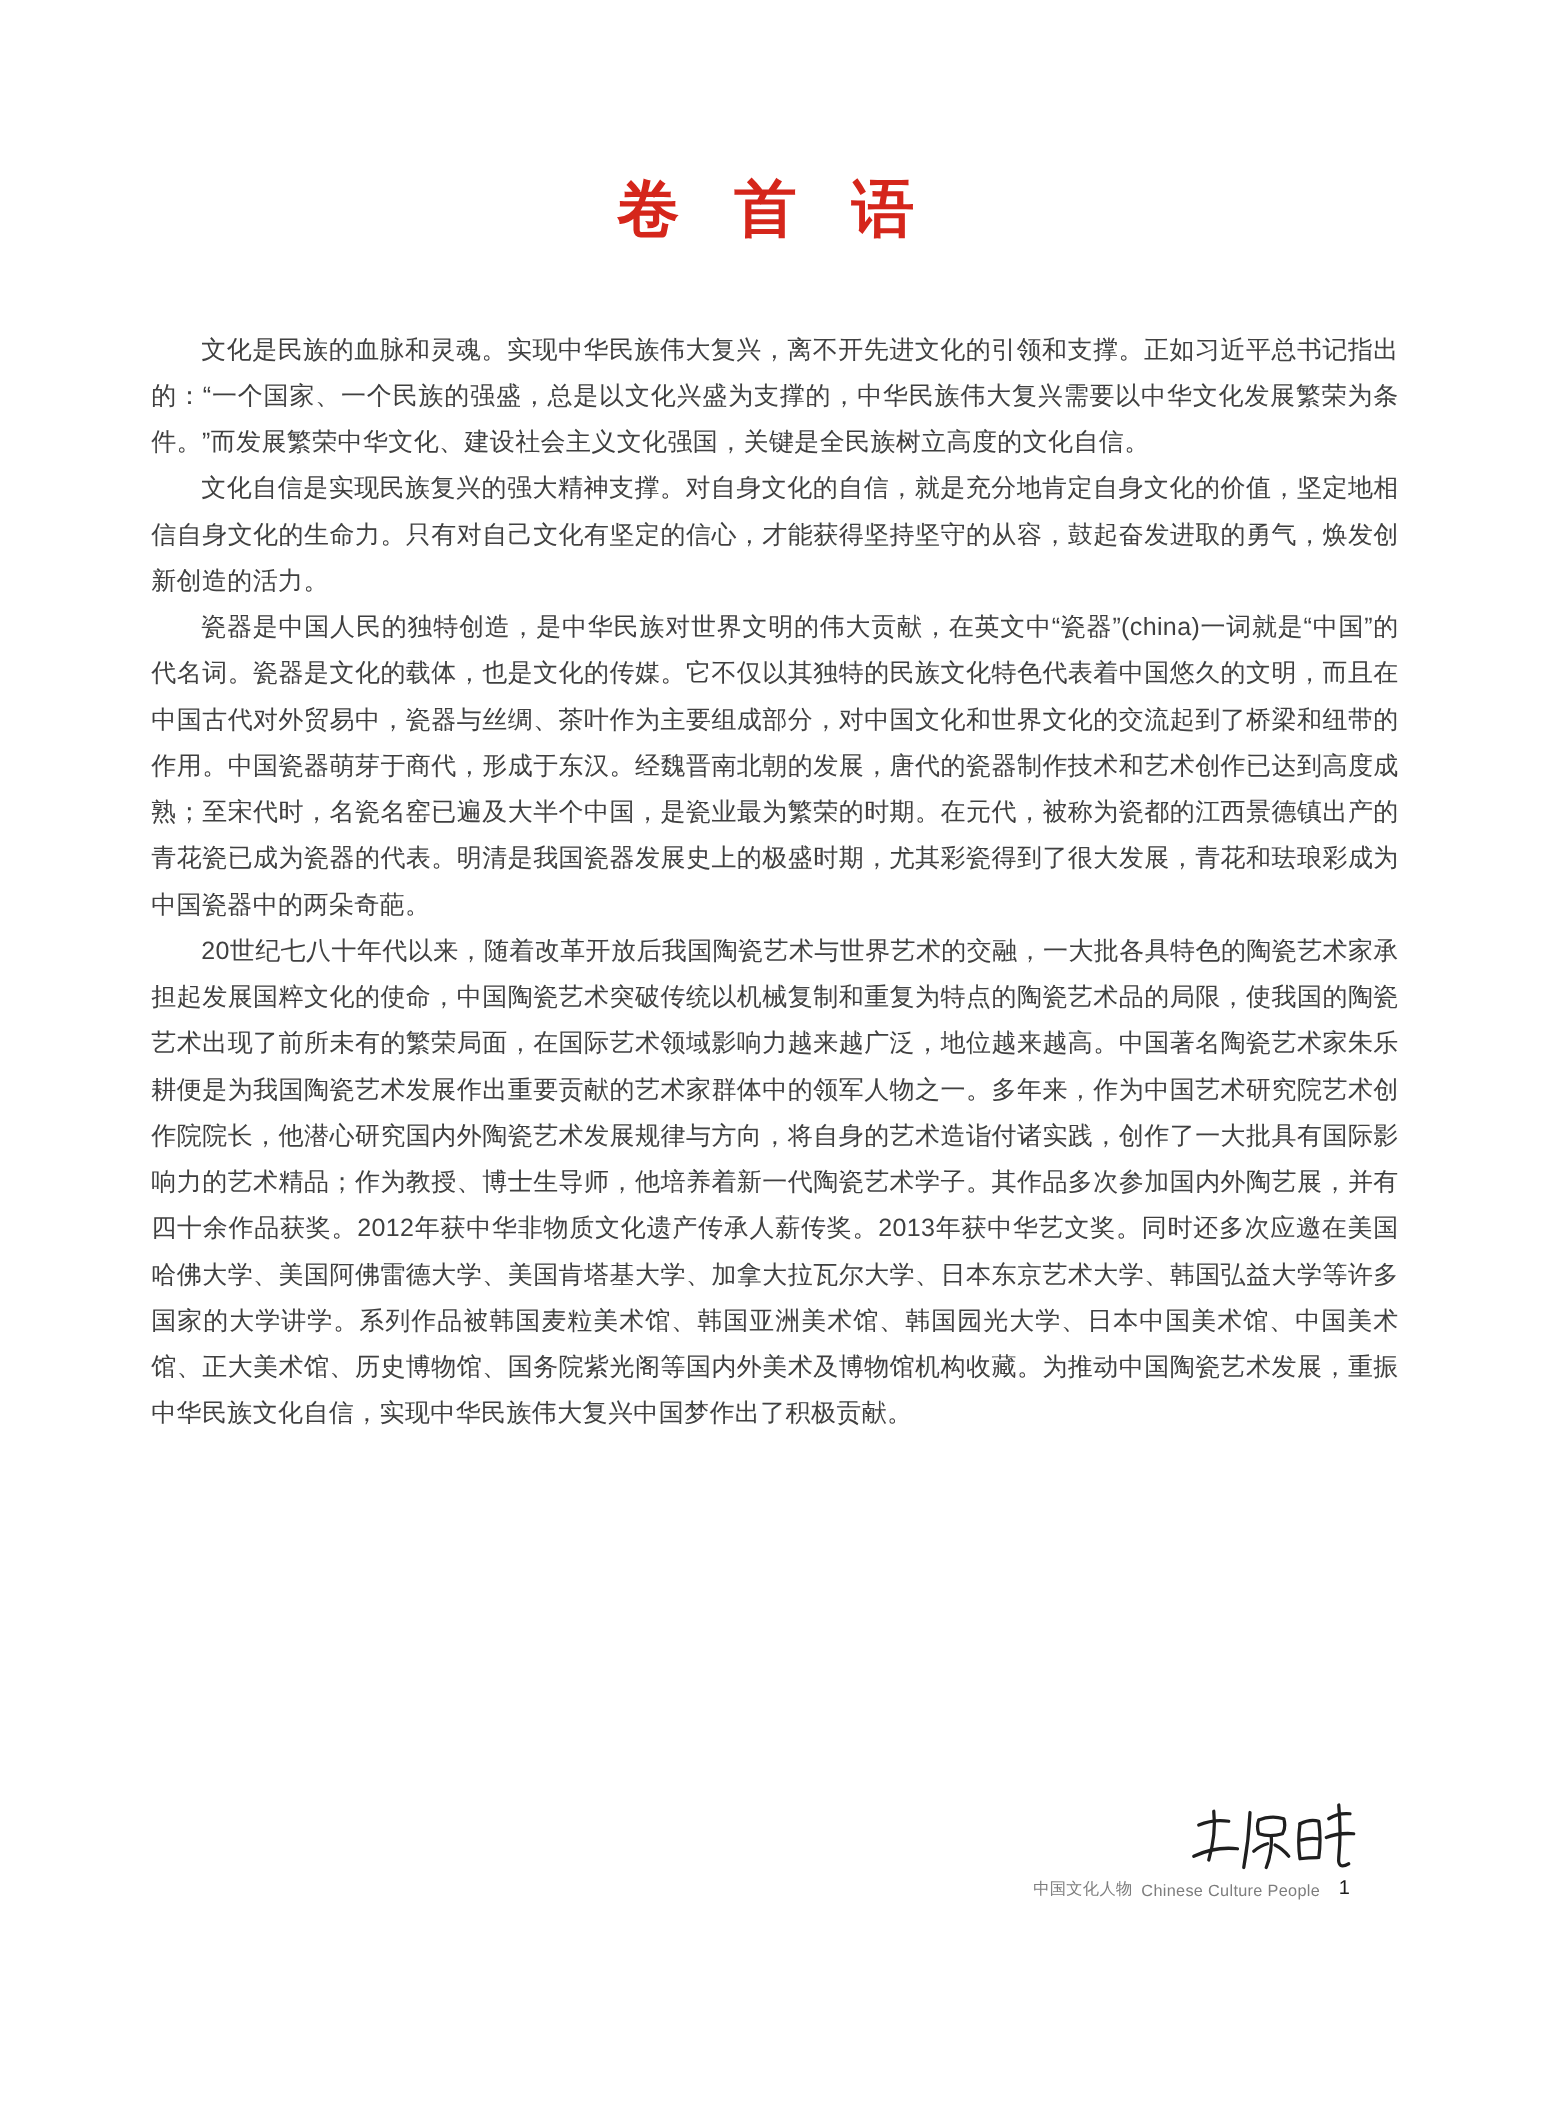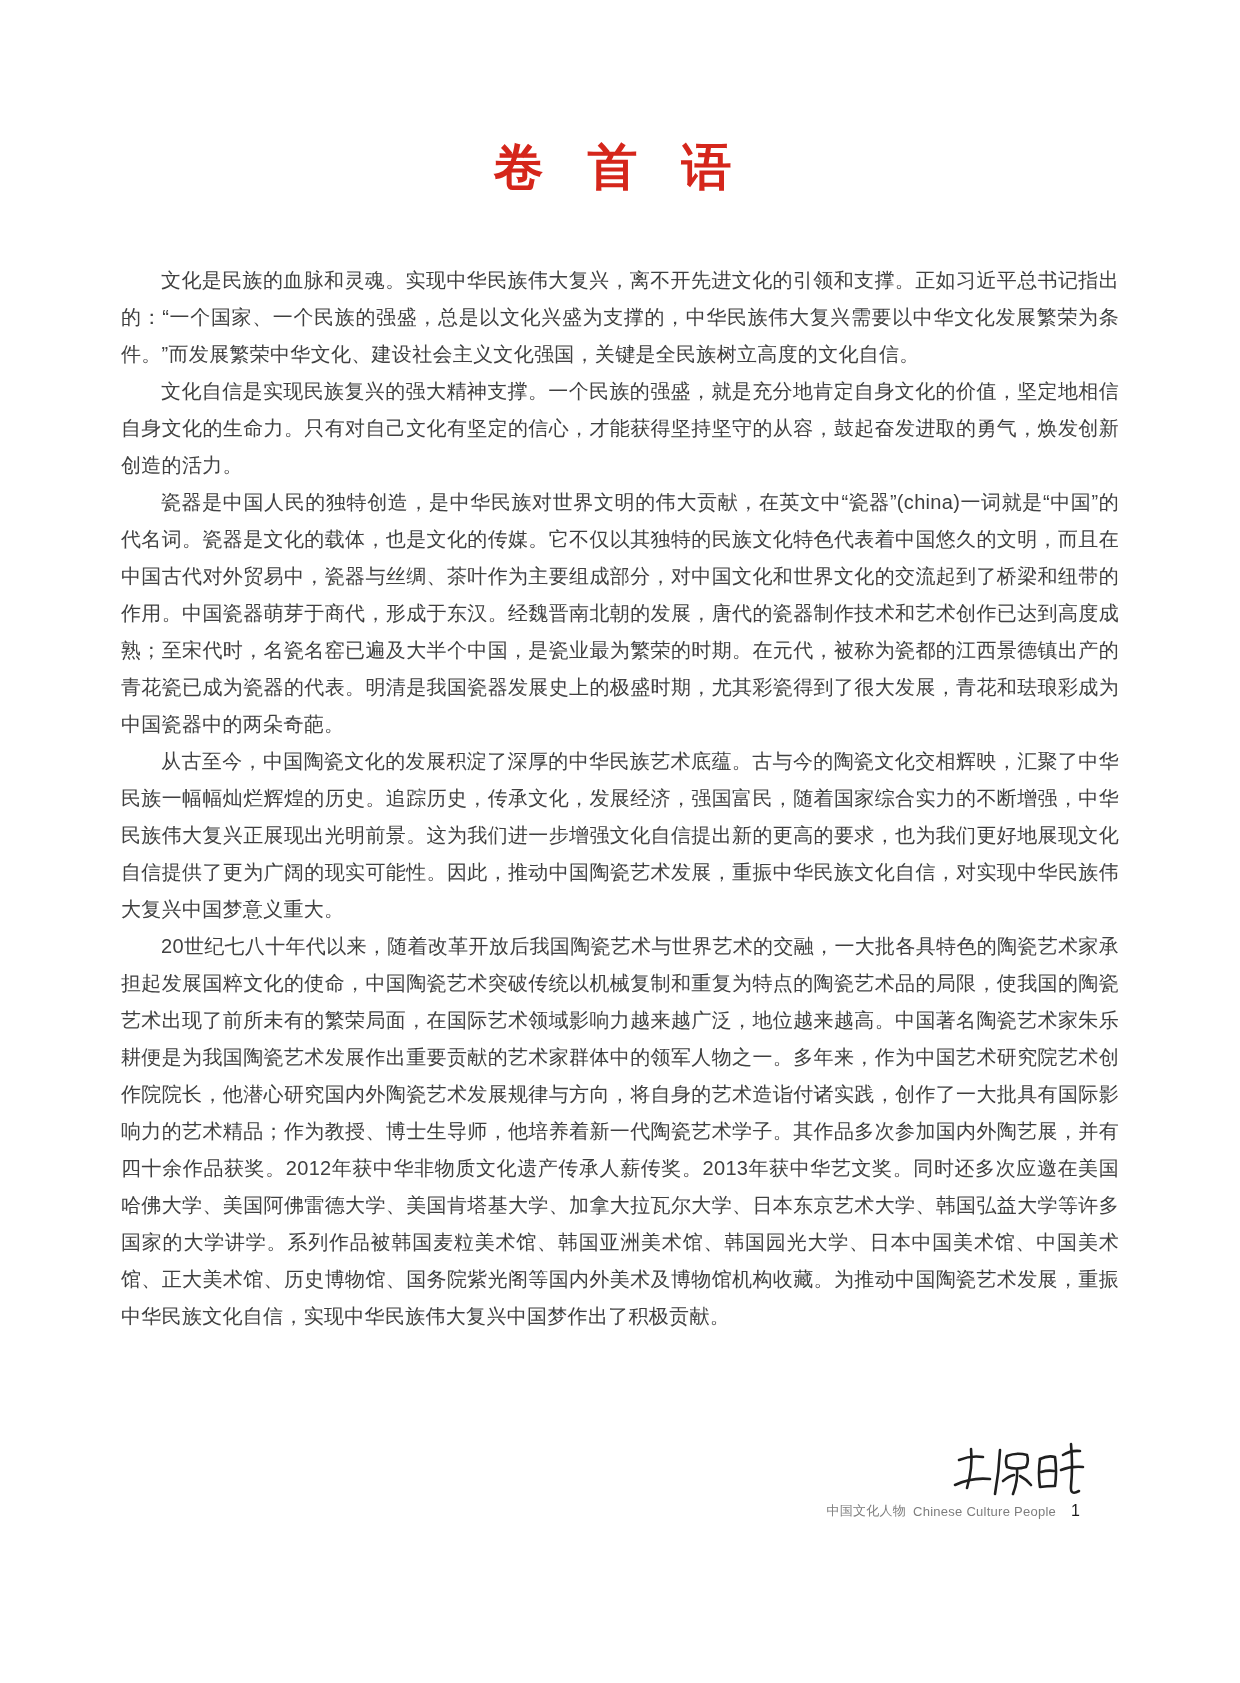--- a/index.html
+++ b/index.html
@@ -49,21 +49,21 @@
   }
   .signature svg {
     width: 100%;
     height: 100%;
   }
   .footer {
     position: absolute;
     top: 1502px;
     right: 160px;
     display: flex;
-    align-items: center;
+    align-items: flex-end;
     gap: 7px;
   }
   .footer .journal-cn,
   .footer .journal-en {
     font-size: 13px;
     color: #7d7d7d;
     letter-spacing: 0.02em;
   }
   .footer .page-number {
     font-size: 16px;
@@ -74,23 +74,22 @@
 </style>
 </head>
 <body>
 
 <div class="page">
 
   <h1 class="page-title">卷 首 语</h1>
 
   <div class="article">
     <p>文化是民族的血脉和灵魂。实现中华民族伟大复兴，离不开先进文化的引领和支撑。正如习近平总书记指出的：“一个国家、一个民族的强盛，总是以文化兴盛为支撑的，中华民族伟大复兴需要以中华文化发展繁荣为条件。”而发展繁荣中华文化、建设社会主义文化强国，关键是全民族树立高度的文化自信。</p>
-    <p>文化自信是实现民族复兴的强大精神支撑。一个民族的强盛，就是充分地肯定自身文化的价值，坚定地相信自身文化的生命力。只有对自己文化有坚定的信心，才能获得坚持坚守的从容，鼓起奋发进取的勇气，焕发创新创造的活力。</p>
+    <p>文化自信是实现民族复兴的强大精神支撑。对自身文化的自信，就是充分地肯定自身文化的价值，坚定地相信自身文化的生命力。只有对自己文化有坚定的信心，才能获得坚持坚守的从容，鼓起奋发进取的勇气，焕发创新创造的活力。</p>
     <p>瓷器是中国人民的独特创造，是中华民族对世界文明的伟大贡献，在英文中“瓷器”(china)一词就是“中国”的代名词。瓷器是文化的载体，也是文化的传媒。它不仅以其独特的民族文化特色代表着中国悠久的文明，而且在中国古代对外贸易中，瓷器与丝绸、茶叶作为主要组成部分，对中国文化和世界文化的交流起到了桥梁和纽带的作用。中国瓷器萌芽于商代，形成于东汉。经魏晋南北朝的发展，唐代的瓷器制作技术和艺术创作已达到高度成熟；至宋代时，名瓷名窑已遍及大半个中国，是瓷业最为繁荣的时期。在元代，被称为瓷都的江西景德镇出产的青花瓷已成为瓷器的代表。明清是我国瓷器发展史上的极盛时期，尤其彩瓷得到了很大发展，青花和珐琅彩成为中国瓷器中的两朵奇葩。</p>
-    <p>从古至今，中国陶瓷文化的发展积淀了深厚的中华民族艺术底蕴。古与今的陶瓷文化交相辉映，汇聚了中华民族一幅幅灿烂辉煌的历史。追踪历史，传承文化，发展经济，强国富民，随着国家综合实力的不断增强，中华民族伟大复兴正展现出光明前景。这为我们进一步增强文化自信提出新的更高的要求，也为我们更好地展现文化自信提供了更为广阔的现实可能性。因此，推动中国陶瓷艺术发展，重振中华民族文化自信，对实现中华民族伟大复兴中国梦意义重大。</p>
     <p>20世纪七八十年代以来，随着改革开放后我国陶瓷艺术与世界艺术的交融，一大批各具特色的陶瓷艺术家承担起发展国粹文化的使命，中国陶瓷艺术突破传统以机械复制和重复为特点的陶瓷艺术品的局限，使我国的陶瓷艺术出现了前所未有的繁荣局面，在国际艺术领域影响力越来越广泛，地位越来越高。中国著名陶瓷艺术家朱乐耕便是为我国陶瓷艺术发展作出重要贡献的艺术家群体中的领军人物之一。多年来，作为中国艺术研究院艺术创作院院长，他潜心研究国内外陶瓷艺术发展规律与方向，将自身的艺术造诣付诸实践，创作了一大批具有国际影响力的艺术精品；作为教授、博士生导师，他培养着新一代陶瓷艺术学子。其作品多次参加国内外陶艺展，并有四十余作品获奖。2012年获中华非物质文化遗产传承人薪传奖。2013年获中华艺文奖。同时还多次应邀在美国哈佛大学、美国阿佛雷德大学、美国肯塔基大学、加拿大拉瓦尔大学、日本东京艺术大学、韩国弘益大学等许多国家的大学讲学。系列作品被韩国麦粒美术馆、韩国亚洲美术馆、韩国园光大学、日本中国美术馆、中国美术馆、正大美术馆、历史博物馆、国务院紫光阁等国内外美术及博物馆机构收藏。为推动中国陶瓷艺术发展，重振中华民族文化自信，实现中华民族伟大复兴中国梦作出了积极贡献。</p>
   </div>
 
   <div class="signature" aria-label="王保胜">
     <svg viewBox="0 0 140 80" fill="none" stroke="#1f1f1f" stroke-width="2.6" stroke-linecap="round" stroke-linejoin="round">
 
       <path d="M9 26 Q21 21 33 23"></path>
       <path d="M21 15 Q23 33 17 54"></path>
       <path d="M5 51 Q22 43 40 45"></path>
 

